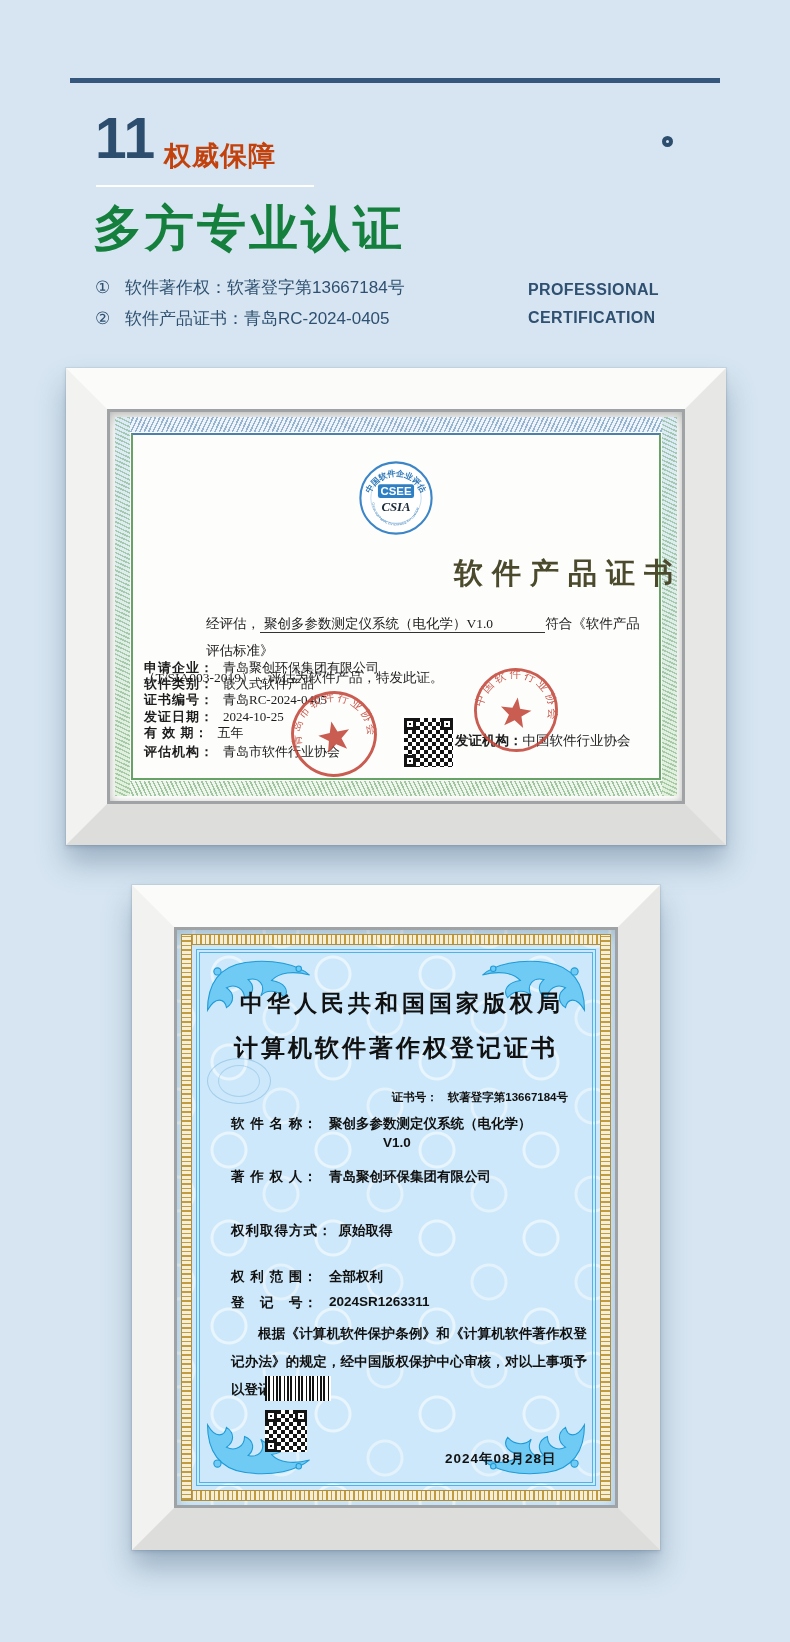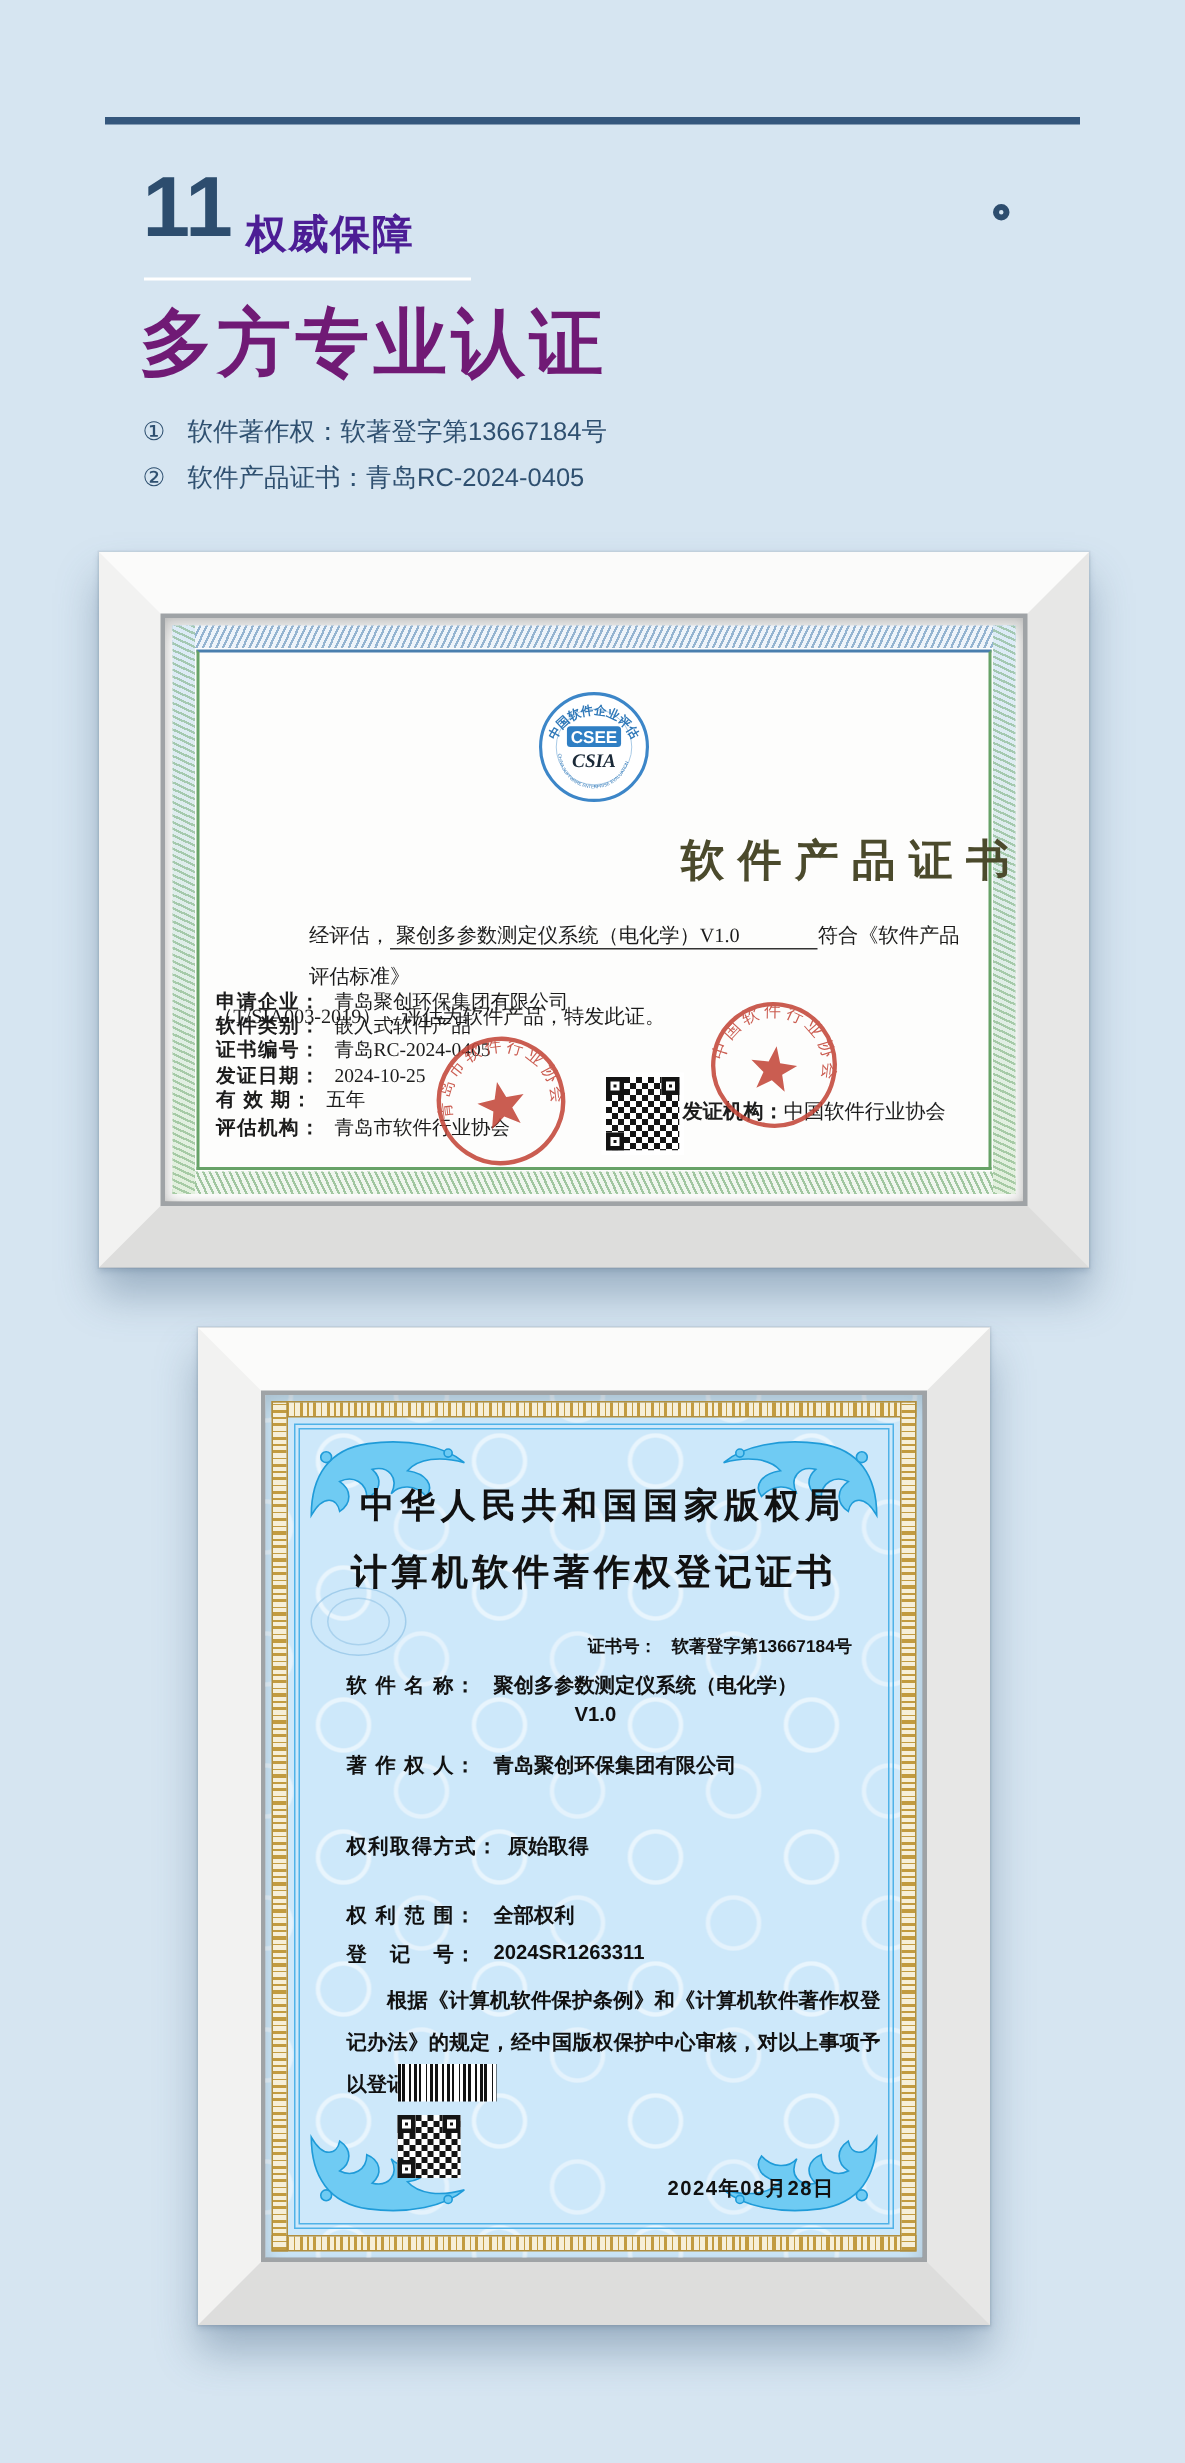--- a/index.html
+++ b/index.html
@@ -5,24 +5,24 @@
   * { margin:0; padding:0; box-sizing:border-box; }
   html,body { background:#d6e5f1; }
   .page {
     position:relative; width:790px; height:1642px; overflow:hidden;
     background:#d6e5f1;
     font-family:"Liberation Sans", sans-serif;
   }
   
   .top-rule { position:absolute; left:70px; top:78px; width:650px; height:5px; background:#35577d; }
   .index-num { position:absolute; left:95px; top:110px; font-size:57px; font-weight:800; color:#2d4d6e; line-height:1; }
-  .tagline { position:absolute; left:164px; top:138px; font-size:27px; font-weight:600; color:#4c1d95; letter-spacing:1px; }
+  .tagline { position:absolute; left:164px; top:138px; font-size:27px; font-weight:600; color:#c2410c; letter-spacing:1px; }
   .tagline-underline { position:absolute; left:96px; top:185px; width:218px; height:2px; background:#ffffff; }
   .deco-ring { position:absolute; left:662px; top:136px; width:11px; height:11px; border:4px solid #2d4d6e; border-radius:50%; }
-  .page-title { position:absolute; left:93px; top:196px; font-size:49px; font-weight:800; color:#701a75; letter-spacing:3px; }
+  .page-title { position:absolute; left:93px; top:196px; font-size:49px; font-weight:800; color:#15803d; letter-spacing:3px; }
   .cert-list { position:absolute; left:95px; top:272px; }
   .cert-list .row { display:flex; align-items:center; height:31px; font-size:17px; color:#2f5070; font-weight:500; }
   .cert-list .marker { width:30px; font-size:17px; }
   .right-caption { position:absolute; left:528px; top:276px; font-size:16px; font-weight:600; color:#2f5070; letter-spacing:0.4px; line-height:28px; }
   
   .frame {
     position:absolute; border-style:solid;
     border-color:#fbfbfa #e7e7e6 #dddddc #f2f2f1;
     background:#b9bcbe;
     box-shadow:0 18px 26px rgba(70,100,130,.40), 0 2px 4px rgba(70,100,130,.25), 0 0 0 1px rgba(0,0,0,.05);
@@ -133,20 +133,24 @@
     <div class="row">
       <span class="marker">①</span>
       <span>软件著作权：软著登字第13667184号</span>
     </div>
     <div class="row">
       <span class="marker">②</span>
       <span>软件产品证书：青岛RC-2024-0405</span>
     </div>
   </div>
 
+  <div class="right-caption">
+    <div>PROFESSIONAL</div>
+    <div>CERTIFICATION</div>
+  </div>
 
   <div class="frame frame-a">
     <div class="paper-a">
       <div class="ga ga-top"></div>
       <div class="ga ga-bottom"></div>
       <div class="ga ga-left"></div>
       <div class="ga ga-right"></div>
       <div class="inner-rule-a"></div>
 
       <svg class="csee-logo" width="76" height="76" viewBox="0 0 80 80">

